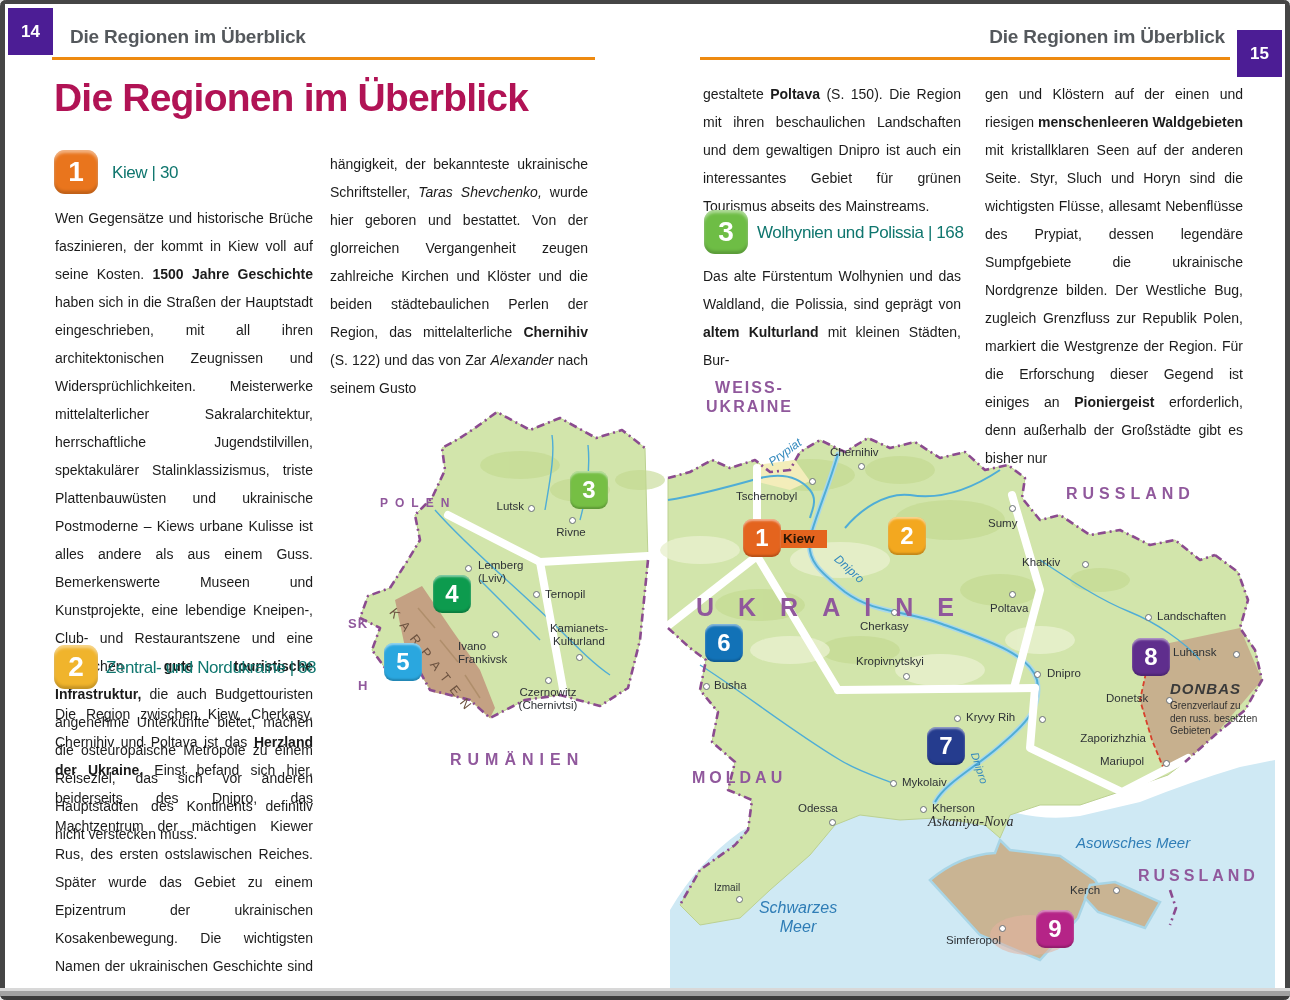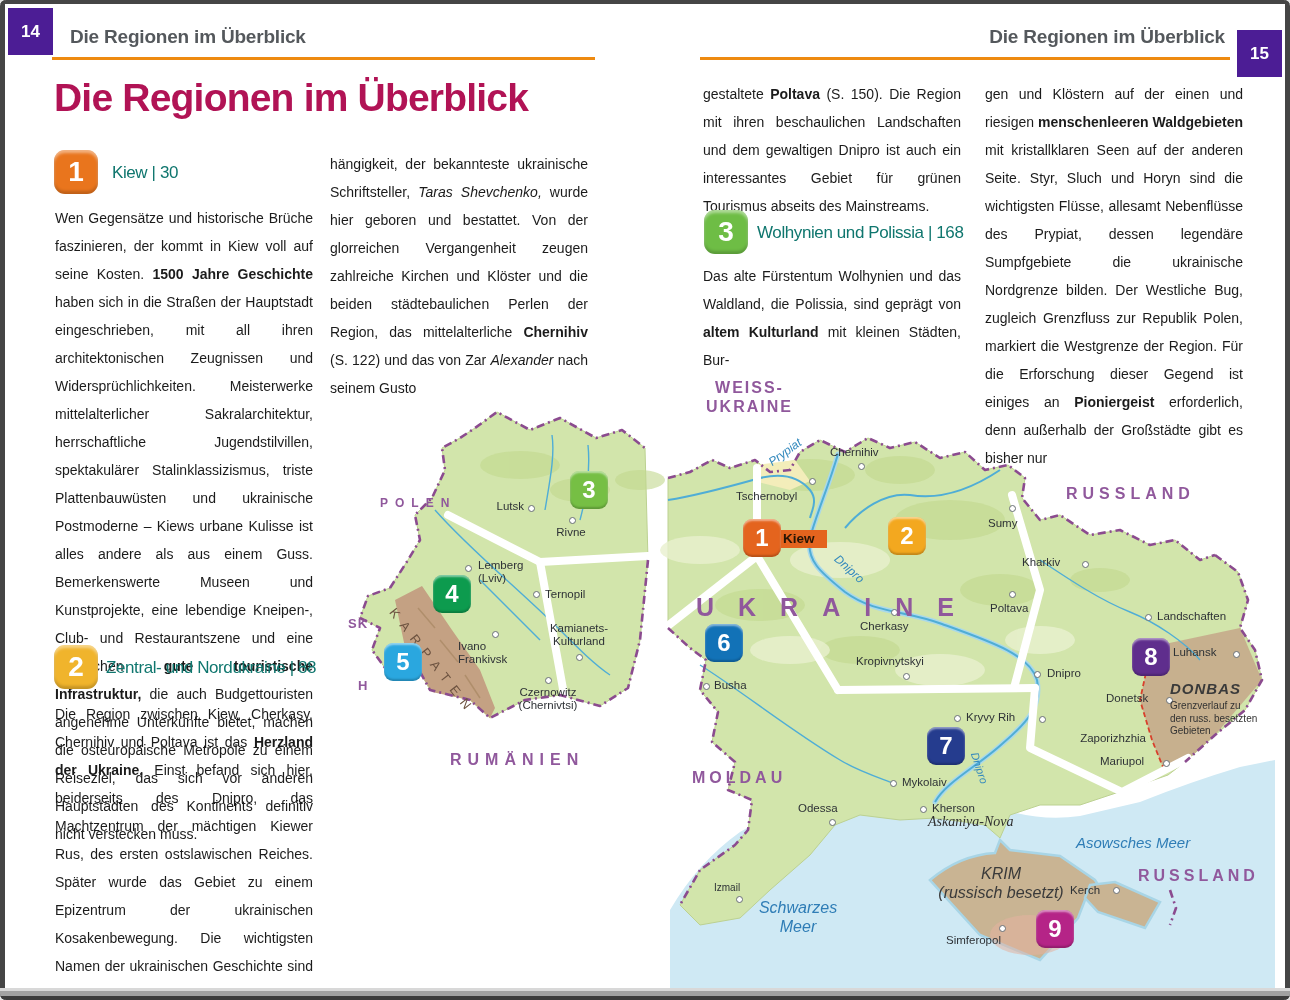--- a/index.html
+++ b/index.html
@@ -252,22 +252,20 @@
 Meer</div>
         <div class="lbl sea" style="left: 736px; top: 484px; font-size: 15px;">Asowsches Meer</div>
         <div class="lbl river" style="left: 430px; top: 106px; font-size: 12px; transform: rotate(-36deg);">Prypiat</div>
         <div class="lbl river" style="left: 496px; top: 200px; font-size: 12px; transform: rotate(42deg);">Dnipro</div>
         <div class="lbl river" style="left: 634px; top: 396px; font-size: 11px; transform: rotate(72deg);">Dnipro</div>
         <div class="lbl range" style="left: 52px; top: 252px; font-size: 13px; letter-spacing: 8px; transform: rotate(52deg);">KARPATEN</div>
         <div class="lbl area bold" style="left: 830px; top: 330px; font-size: 15px; letter-spacing: 1px;">DONBAS</div>
         <div class="lbl note" style="left: 830px; top: 350px; font-size: 10px;">Grenzverlauf zu
 den russ. besetzten
 Gebieten</div>
-        <div class="lbl area" style="left: 576px; top: 514px; width: 170px; text-align: center; font-size: 16px;">KRIM
-(russisch besetzt)</div>
         <div class="lbl place-serif" style="left: 588px; top: 464px; font-size: 14px;">Askaniya-Nova</div>
       </div>
   </div>
 
   <div class="frame-top"></div>
   <div class="frame-left"></div>
   <div class="frame-right"></div>
   <div class="frame-bottom-light"></div>
   <div class="frame-bottom-mid"></div>
   <div class="frame-bottom-dark"></div>

